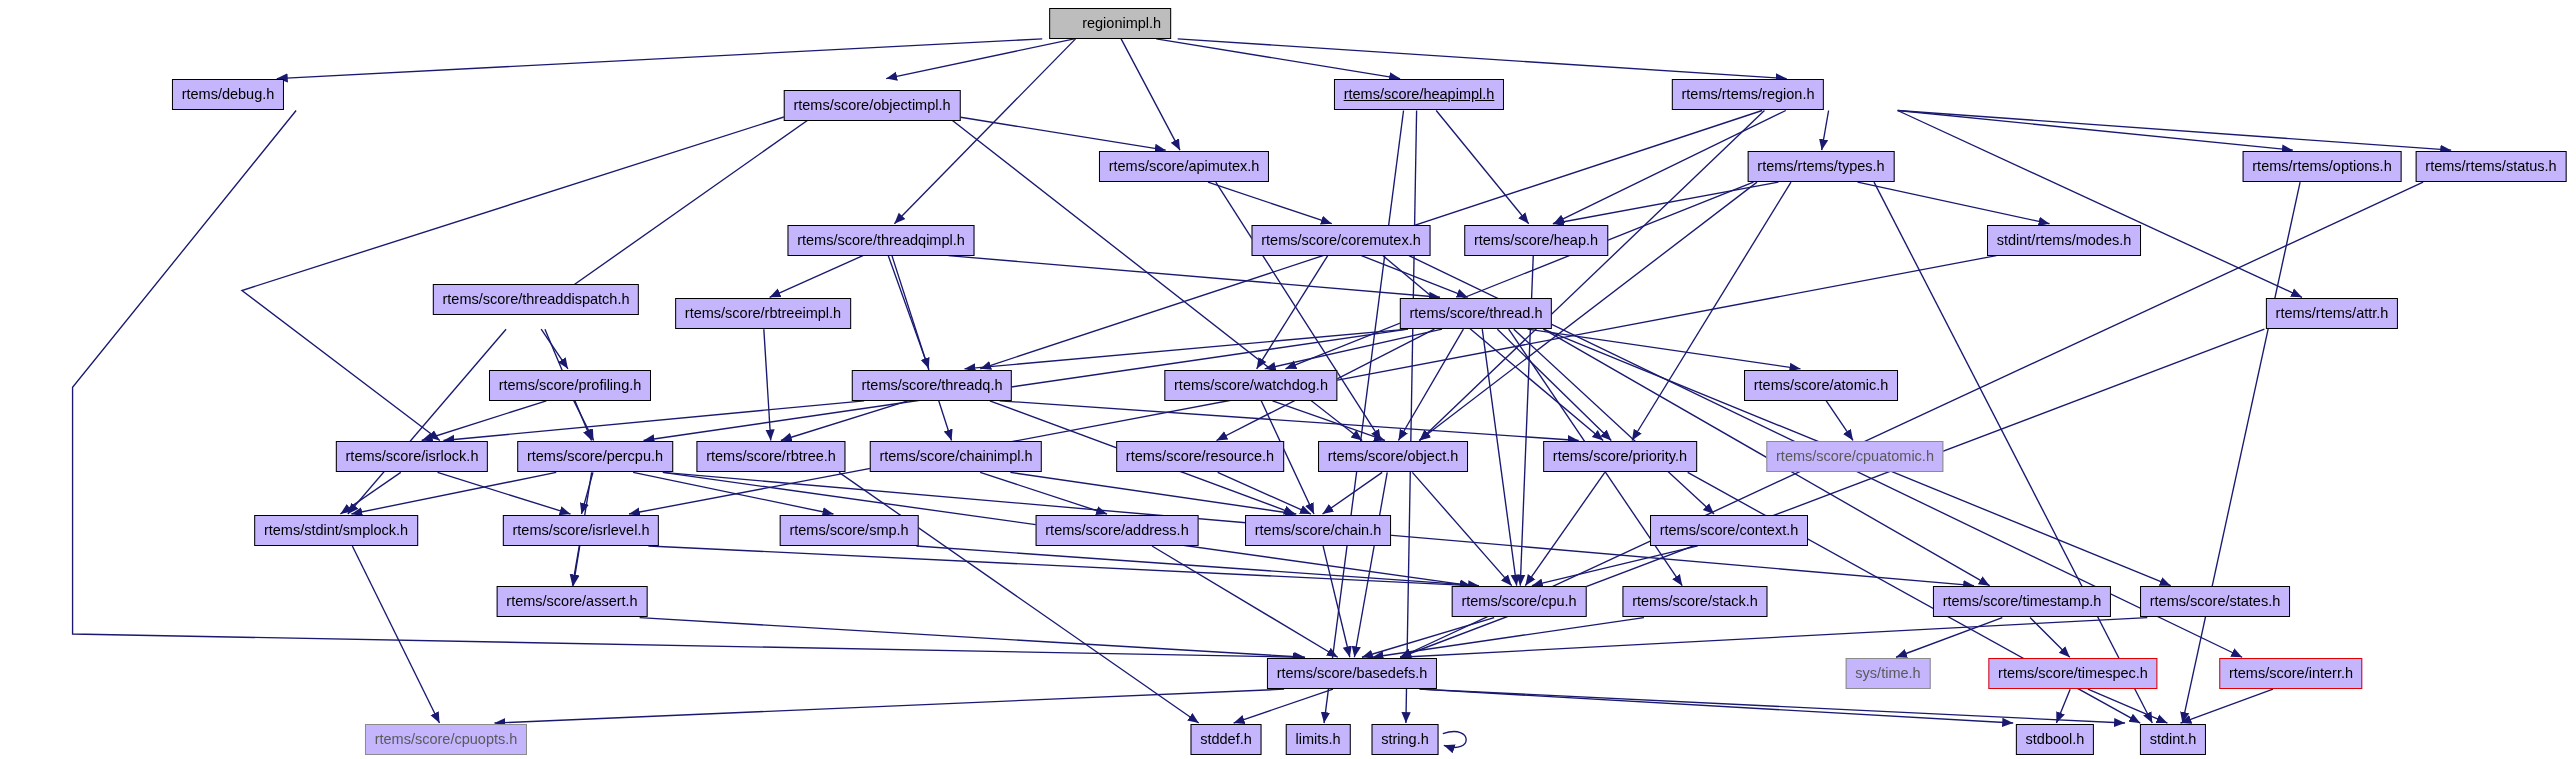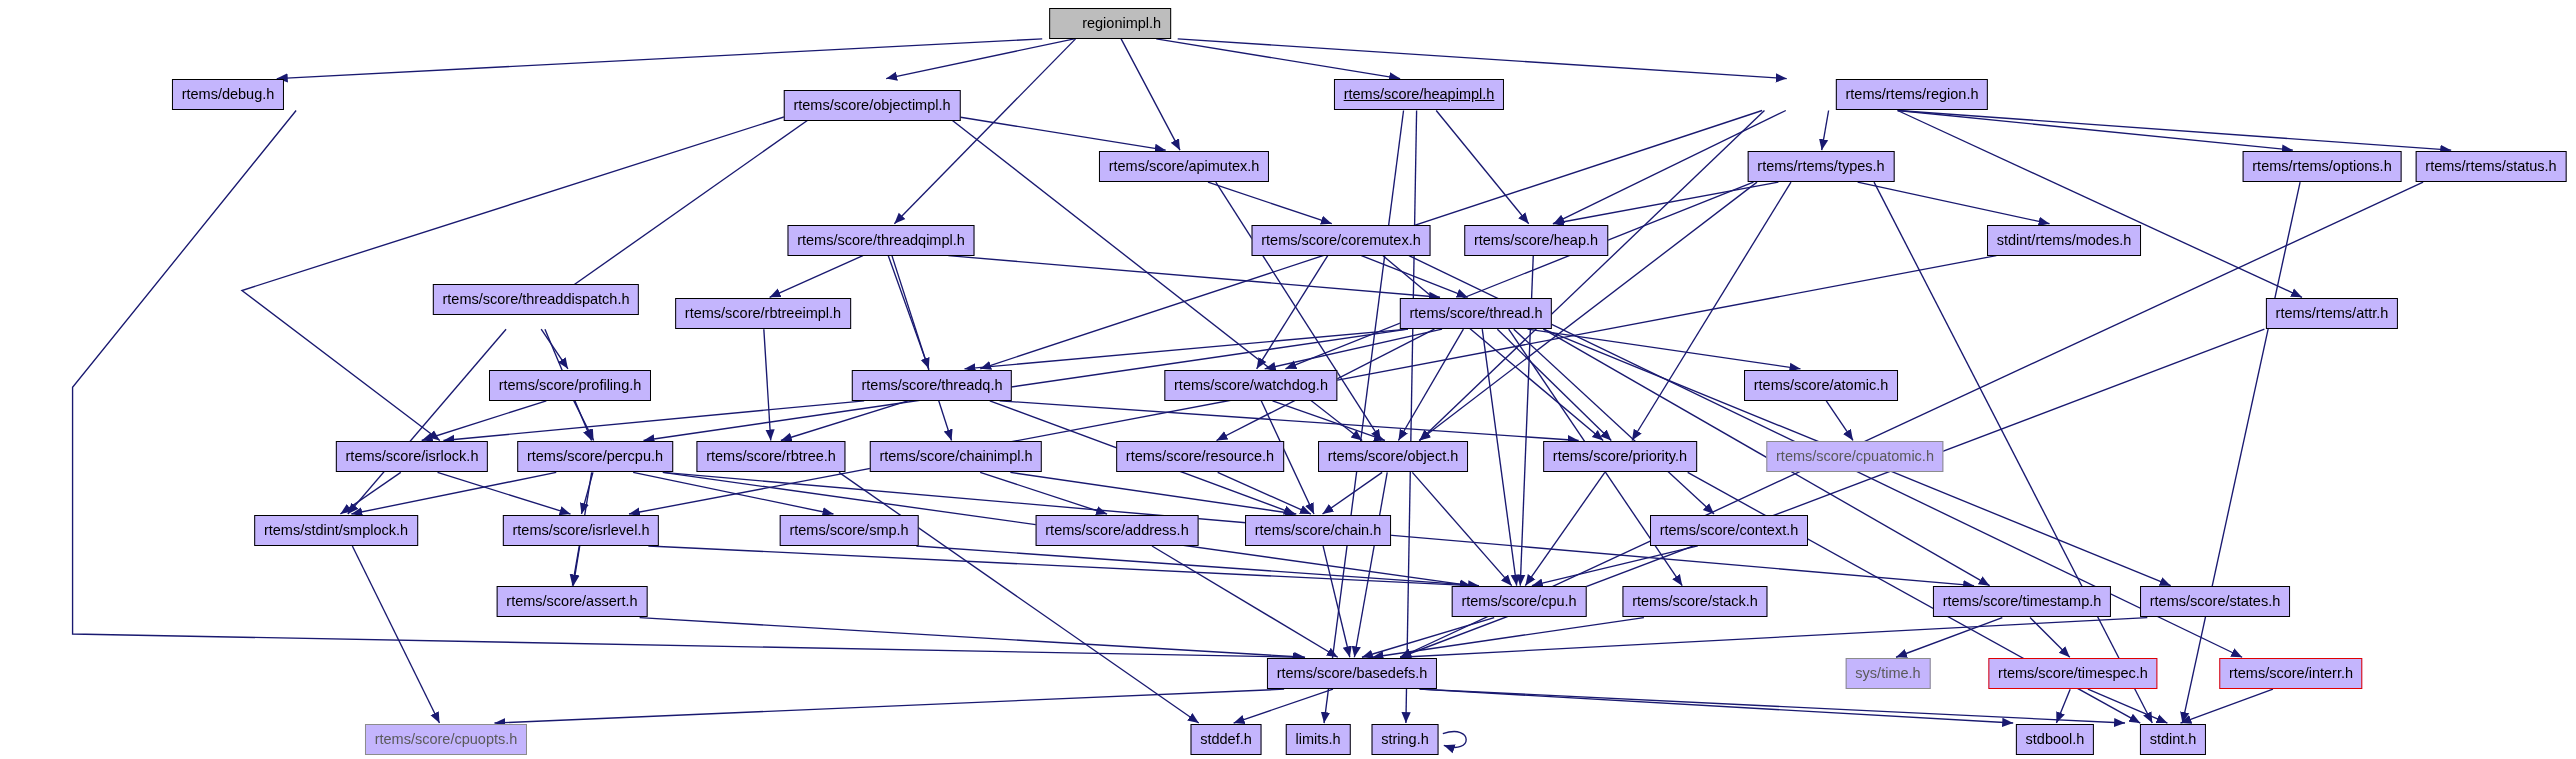--- a/index.html
+++ b/index.html
@@ -131,21 +131,21 @@
         <path d="M 2157.6 712 L 2239.76 747" fill="none" stroke="#191970" stroke-width="1.4" marker-end="url(#arrowhead)"></path>
         <path d="M 2348.85 712 L 2253.26 747" fill="none" stroke="#191970" stroke-width="1.4" marker-end="url(#arrowhead)"></path>
         <path d="M 1491 758 C 1523 747, 1523 781, 1492 770" fill="none" stroke="#191970" stroke-width="1.4" marker-end="url(#arrowhead)"></path>
       </g>
   </svg>
   <div id="nodes">
       <div class="gnode root" style="left: 1110px; top: 7.7px;">regionimpl.h</div>
       <div class="gnode" style="left: 228px; top: 79px;">rtems/debug.h</div>
       <div class="gnode" style="left: 872px; top: 90px;">rtems/score/objectimpl.h</div>
       <div class="gnode" style="left: 1419px; top: 79px; text-decoration: underline;">rtems/score/heapimpl.h</div>
-      <div class="gnode" style="left: 1912px; top: 79px;">rtems/rtems/region.h</div>
+      <div class="gnode" style="left: 1748px; top: 79px;">rtems/rtems/region.h</div>
       <div class="gnode" style="left: 1184px; top: 151px;">rtems/score/apimutex.h</div>
       <div class="gnode" style="left: 1821px; top: 151px;">rtems/rtems/types.h</div>
       <div class="gnode" style="left: 2322px; top: 151px;">rtems/rtems/options.h</div>
       <div class="gnode" style="left: 2491px; top: 151px;">rtems/rtems/status.h</div>
       <div class="gnode" style="left: 881px; top: 225px;">rtems/score/threadqimpl.h</div>
       <div class="gnode" style="left: 1341px; top: 225px;">rtems/score/coremutex.h</div>
       <div class="gnode" style="left: 1536px; top: 225px;">rtems/score/heap.h</div>
       <div class="gnode" style="left: 2064px; top: 225px;">stdint/rtems/modes.h</div>
       <div class="gnode" style="left: 536px; top: 284px;">rtems/score/threaddispatch.h</div>
       <div class="gnode" style="left: 763px; top: 298px;">rtems/score/rbtreeimpl.h</div>

